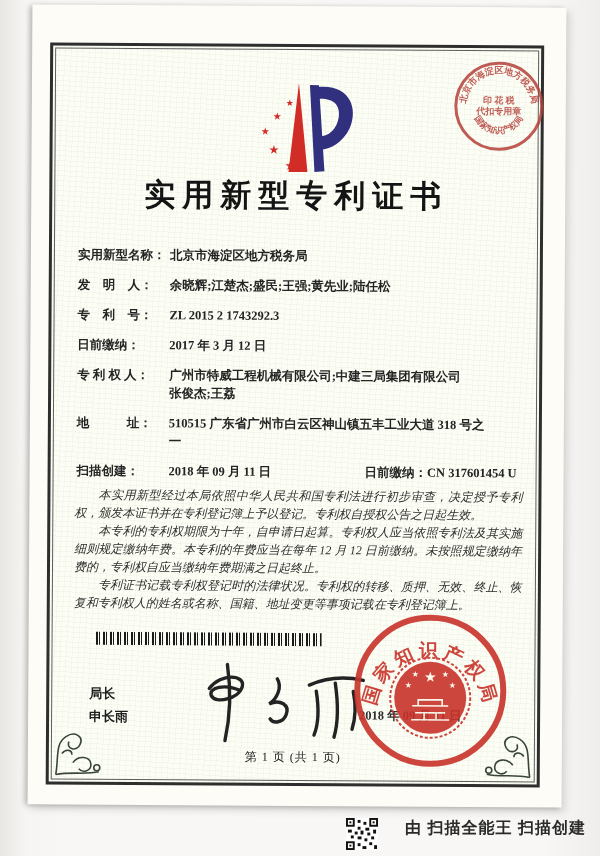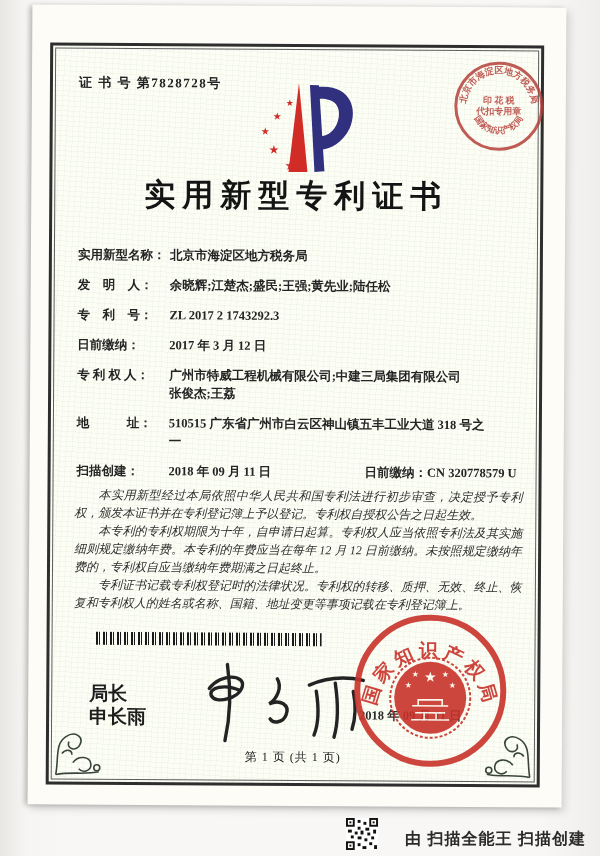--- a/index.html
+++ b/index.html
@@ -23,40 +23,39 @@
   .field-row{margin-bottom:12px;line-height:18px;}
   .f-label{display:inline-block;min-width:92px;white-space:pre;}
   .cont{padding-left:92px;}
   .dual{display:flex;justify-content:space-between;}
   .paras{position:absolute;left:24px;top:440px;width:448px;font-size:12px;line-height:18px;
     font-style:italic;font-weight:500;text-align:justify;color:#2e2e2e;}
   .paras p{margin:0;text-indent:2em;}
   .barcode{position:absolute;left:46px;top:586px;width:226px;height:13px;
     background-image:repeating-linear-gradient(90deg,#1a1a1a 0 2px,transparent 2px 3px,#1a1a1a 3px 4px,
       transparent 4px 7px,#1a1a1a 7px 9px,transparent 9px 10px,#1a1a1a 10px 11px,transparent 11px 14px);}
-  .director{position:absolute;left:40px;top:636px;font-size:19px;font-weight:bold;color:#1d1d1d;line-height:23px;}
+  .director{position:absolute;left:40px;top:636px;font-size:13px;font-weight:bold;color:#1d1d1d;line-height:23px;}
   .signature{position:absolute;left:136px;top:604px;width:200px;height:100px;}
   .seal-date{position:absolute;left:310px;top:660px;font-size:12.5px;font-weight:bold;color:#2b2b2b;z-index:1;}
   .main-seal{position:absolute;left:300px;top:562px;width:162px;height:162px;opacity:.9;z-index:2;}
   .corner{position:absolute;bottom:4px;width:62px;height:62px;}
   .corner.left{left:4px;}
   .corner.right{right:4px;transform:scaleX(-1);}
   .page-footer{position:absolute;left:0;top:702px;width:100%;text-align:center;font-size:12px;color:#232323;letter-spacing:1px;}
-  .scan-credit{position:absolute;right:14px;bottom:6px;display:flex;align-items:flex-end;gap:27px;}
+  .scan-credit{position:absolute;right:14px;bottom:6px;display:flex;align-items:flex-start;gap:27px;}
   .scan-text{font-family:"Liberation Sans",sans-serif;font-size:16px;font-weight:600;color:#2a2a2a;letter-spacing:1px;}
   .qr{width:32px;height:32px;}
 </style>
 </head>
 <body>
 
 <div class="photo">
   <div class="paper">
     <div class="frame">
 
-      <div class="cert-no">证 书 号 第7828728号</div>
 
       <svg class="tax-seal" viewBox="0 0 96 96">
         <defs>
           <path id="taxTop" d="M48,48 m-33,0 a33,33 0 1 1 66,0"></path>
           <path id="taxBot" d="M48,48 m-27,0 a27,27 0 1 0 54,0"></path>
         </defs>
         <circle cx="48" cy="48" r="43" fill="none" stroke="#b5403a" stroke-width="3"></circle>
         <text font-size="9" font-weight="bold" fill="#b5403a">
           <textPath href="#taxTop" startOffset="50%" text-anchor="middle">北京市海淀区地方税务局</textPath>
         </text>
@@ -81,36 +80,36 @@
       <h1 class="title">实用新型专利证书</h1>
 
       <div class="fields">
         <div class="field-row">
           <span class="f-label">实用新型名称：</span><span>北京市海淀区地方税务局</span>
         </div>
         <div class="field-row">
           <span class="f-label">发　明　人：</span><span>余晓辉;江楚杰;盛民;王强;黄先业;陆任松</span>
         </div>
         <div class="field-row">
-          <span class="f-label">专　利　号：</span><span>ZL 2017 2 1743292.3</span>
+          <span class="f-label">专　利　号：</span><span>ZL 2015 2 1743292.3</span>
         </div>
         <div class="field-row">
           <span class="f-label">日前缴纳：</span><span>2017 年 3 月 12 日</span>
         </div>
         <div class="field-row">
           <div><span class="f-label">专 利 权 人：</span><span>广州市特威工程机械有限公司;中建三局集团有限公司</span></div>
           <div class="cont">张俊杰;王荔</div>
         </div>
         <div class="field-row">
           <div><span class="f-label">地　　　址：</span><span>510515 广东省广州市白云区神山镇五丰工业大道 318 号之</span></div>
           <div class="cont">一</div>
         </div>
         <div class="field-row dual">
           <div><span class="f-label">扫描创建：</span><span>2018 年 09 月 11 日</span></div>
-          <div><span>日前缴纳：</span><span>CN 320778579 U</span></div>
+          <div><span>日前缴纳：</span><span>CN 317601454 U</span></div>
         </div>
       </div>
 
       <div class="paras">
         <p>本实用新型经过本局依照中华人民共和国专利法进行初步审查，决定授予专利权，颁发本证书并在专利登记簿上予以登记。专利权自授权公告之日起生效。</p>
         <p>本专利的专利权期限为十年，自申请日起算。专利权人应当依照专利法及其实施细则规定缴纳年费。本专利的年费应当在每年 12 月 12 日前缴纳。未按照规定缴纳年费的，专利权自应当缴纳年费期满之日起终止。</p>
         <p>专利证书记载专利权登记时的法律状况。专利权的转移、质押、无效、终止、恢复和专利权人的姓名或名称、国籍、地址变更等事项记载在专利登记簿上。</p>
       </div>
 
       <div class="barcode"></div>

